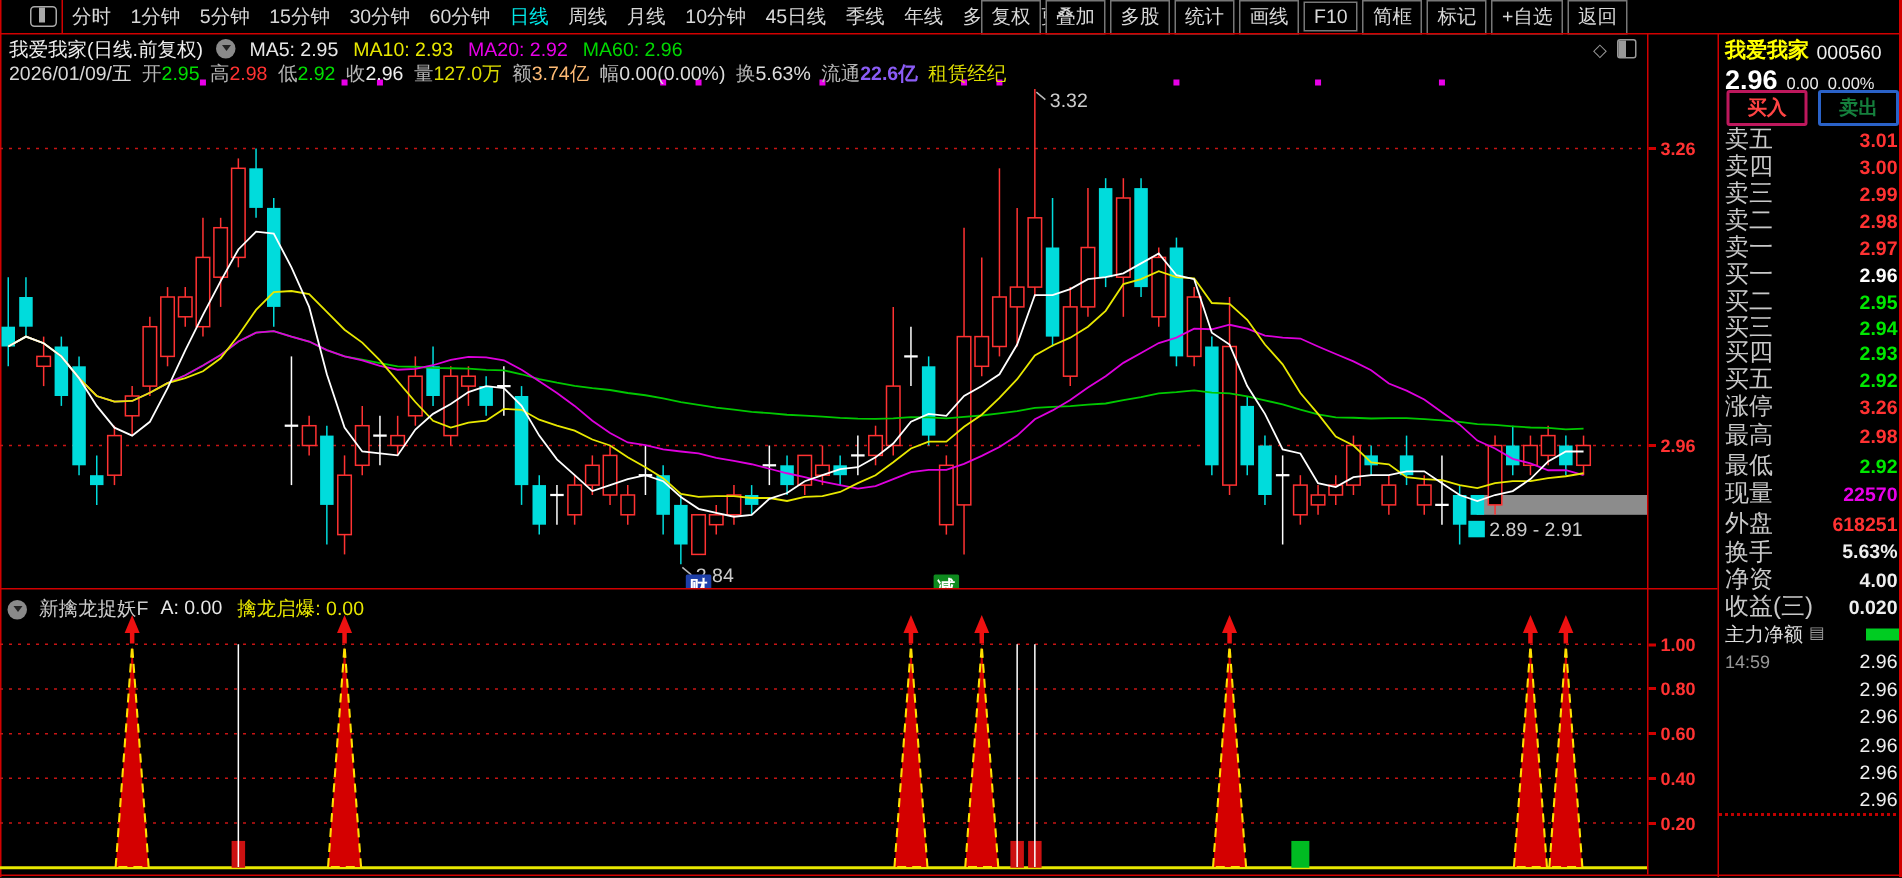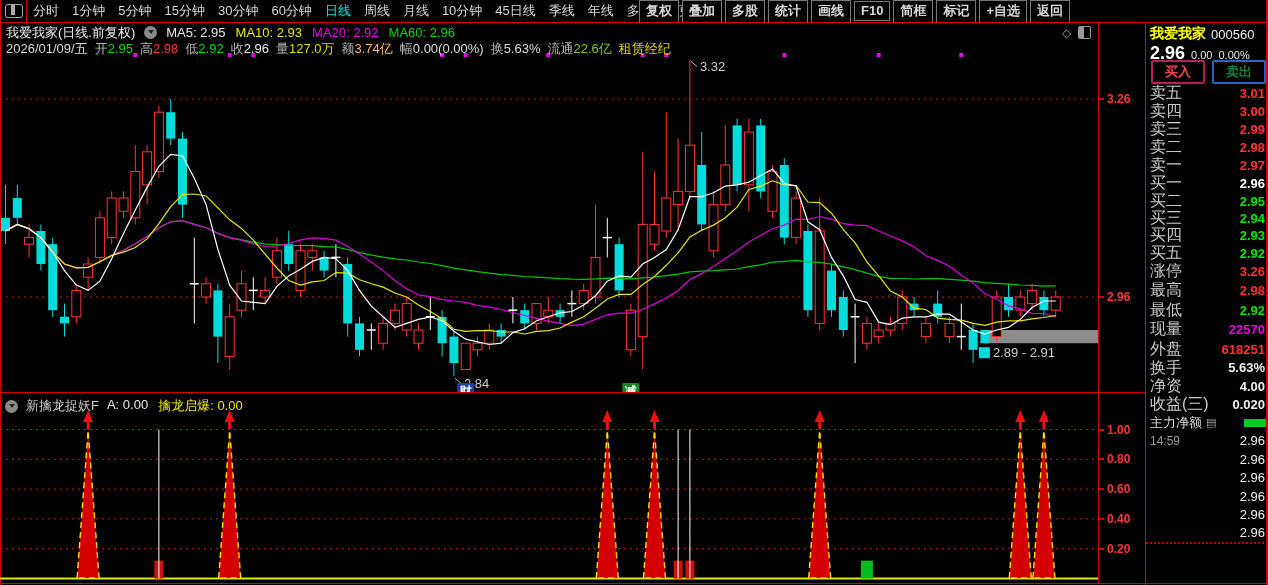--- a/index.html
+++ b/index.html
@@ -1,28 +1,28 @@
 <!DOCTYPE html>
 <html><head>
 <meta charset="utf-8">
 <style>
   html,body{margin:0;padding:0;background:#1a1a1a;}
   .app{position:relative;width:1268px;height:585px;background:#000;overflow:hidden;
        font-family:"Liberation Sans","DejaVu Sans",sans-serif;-webkit-font-smoothing:none;}
   .redline{position:absolute;background:#d20000;}
   
-  .menubar{position:absolute;left:0;top:0;width:1124px;height:22px;display:flex;align-items:center;}
+  .menubar{position:absolute;left:15px;top:0;width:1124px;height:22px;display:flex;align-items:center;}
   .mb-icon{position:absolute;left:5px;top:4px;width:16px;height:12px;border:1px solid #aaa;border-radius:3px;}
   .mb-icon:after{content:"";position:absolute;left:5px;top:0;width:4px;height:10px;background:#aaa;}
   .mb-icon-cell{position:absolute;left:0;top:0;width:26px;height:22px;border-right:1px solid #d20000;}
   .menu-left{position:absolute;left:33px;top:0;height:22px;display:flex;align-items:center;gap:13px;white-space:nowrap;}
   .menu-item{font-size:13px;color:#d8d8d8;cursor:default;}
   .menu-item.active{color:#00e8e8;}
   .menu-right{position:absolute;right:54px;top:1px;height:20px;display:flex;align-items:center;gap:3px;}
-  .menu-cell{font-size:13px;color:#d8d8d8;border:1px solid #777;padding:1px 6px 2px 6px;background:#000;font-weight:bold;}
+  .menu-cell{font-size:13px;color:#d8d8d8;border:1px solid #777;padding:1px 6px 2px 6px;background:#000;}
   
   .titlerow{position:absolute;left:6px;top:25px;height:15px;display:flex;align-items:center;gap:9px;font-size:13px;z-index:5;white-space:nowrap;}
   .stock-title{color:#eee;}
   .circle-ico{display:inline-block;position:relative;width:13px;height:13px;border-radius:50%;background:#8a8a8a;}
   .circle-ico:after{content:"";position:absolute;left:3.5px;top:4px;border:3px solid transparent;border-top:4px solid #222;}
   .title-icons{position:absolute;left:1062px;top:26px;display:flex;gap:7px;align-items:center;z-index:5;}
   .diamond{color:#999;font-size:12px;line-height:12px;}
   .split-sq{position:relative;width:11px;height:11px;border:1px solid #999;border-radius:2px;}
   .split-sq:after{content:"";position:absolute;left:0;top:0;width:5px;height:11px;background:#999;}
   .inforow{position:absolute;left:6px;top:42px;height:14px;display:flex;align-items:center;gap:7px;font-size:13px;z-index:5;white-space:nowrap;}
@@ -124,21 +124,21 @@
     <span class="lab" style="color:#d8d8d8">2026/01/09/五</span>
     <span id="info-fields" style="display:flex;gap:7px;">
         <span><span class="lab">开</span><span style="color: rgb(0, 221, 0);">2.95</span></span>
         <span><span class="lab">高</span><span style="color: rgb(255, 50, 50);">2.98</span></span>
         <span><span class="lab">低</span><span style="color: rgb(0, 221, 0);">2.92</span></span>
         <span><span class="lab">收</span><span style="color: rgb(238, 238, 238);">2.96</span></span>
         <span><span class="lab">量</span><span style="color: rgb(221, 221, 0);">127.0万</span></span>
         <span><span class="lab">额</span><span style="color: #fdba74;">3.74亿</span></span>
         <span><span class="lab">幅</span><span style="color: rgb(221, 221, 221);">0.00(0.00%)</span></span>
         <span><span class="lab">换</span><span style="color: rgb(221, 221, 221);">5.63%</span></span>
-        <span><span class="lab">流通</span><span style="color: #84cc16;">22.6亿</span></span>
+        <span><span class="lab">流通</span><span style="color: #8b5cf6; font-weight: bold;">22.6亿</span></span>
       </span>
     <span style="color:#dddd00">租赁经纪</span>
   </div>
 
   <svg id="main-svg" width="1098" height="370">
       <g>
         <line x1="0" y1="77" x2="1098" y2="77" stroke="#c81414" stroke-width="1" stroke-dasharray="2 4"></line>
         <line x1="0" y1="274.9999999999999" x2="1098" y2="274.9999999999999" stroke="#c81414" stroke-width="1" stroke-dasharray="2 4"></line>
       </g>
       <g>

